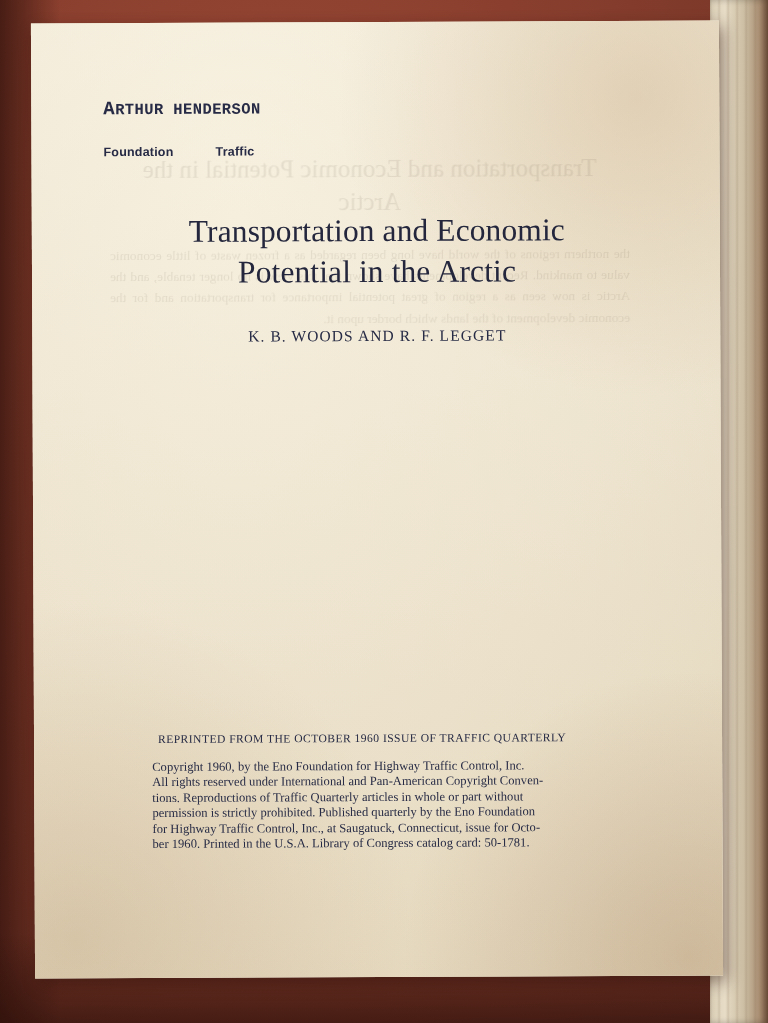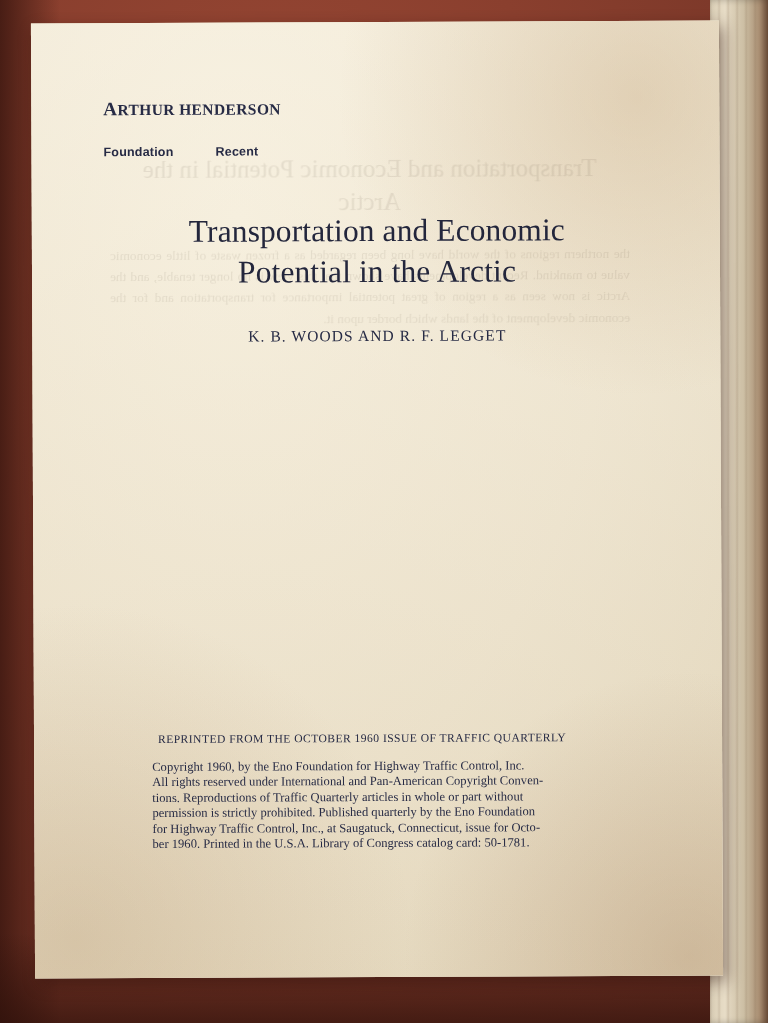--- a/index.html
+++ b/index.html
@@ -109,21 +109,21 @@
   }
 
   
   #owner-block {
     position: absolute;
     left: 72px;
     top: 75px;
     color: #272b45;
   }
   #owner-name {
-    font-family: Liberation Serif, serif;
+    font-family: Liberation Mono, monospace;
     font-weight: bold;
     font-size: 15.5px;
     letter-spacing: 0.4px;
   }
   #owner-name .cap { font-size: 19px; }
   #owner-location {
     margin-top: 25px;
     font-family: "Liberation Sans", sans-serif;
     font-weight: bold;
     font-size: 12.5px;
@@ -200,21 +200,21 @@
     <div id="showthrough">
       <div class="gtitle">Transportation and Economic Potential in the Arctic</div>
       <div>the northern regions of the world have long been regarded as a frozen waste of little economic value to mankind. Recent developments have shown that this view is no longer tenable, and the Arctic is now seen as a region of great potential importance for transportation and for the economic development of the lands which border upon it.</div>
     </div>
 
     <div class="content">
 
       <div id="owner-block">
         <div id="owner-name"><span class="cap">A</span><span>RTHUR HENDERSON</span></div>
         <div id="owner-location">
-          <span class="city">Foundation</span><span class="country">Recent</span>
+          <span class="city">Foundation</span><span class="country">Traffic</span>
         </div>
       </div>
 
       <div id="title">
         <div>Transportation and Economic</div>
         <div>Potential in the Arctic</div>
       </div>
 
       <div id="authors">K. B. WOODS AND R. F. LEGGET</div>
 

